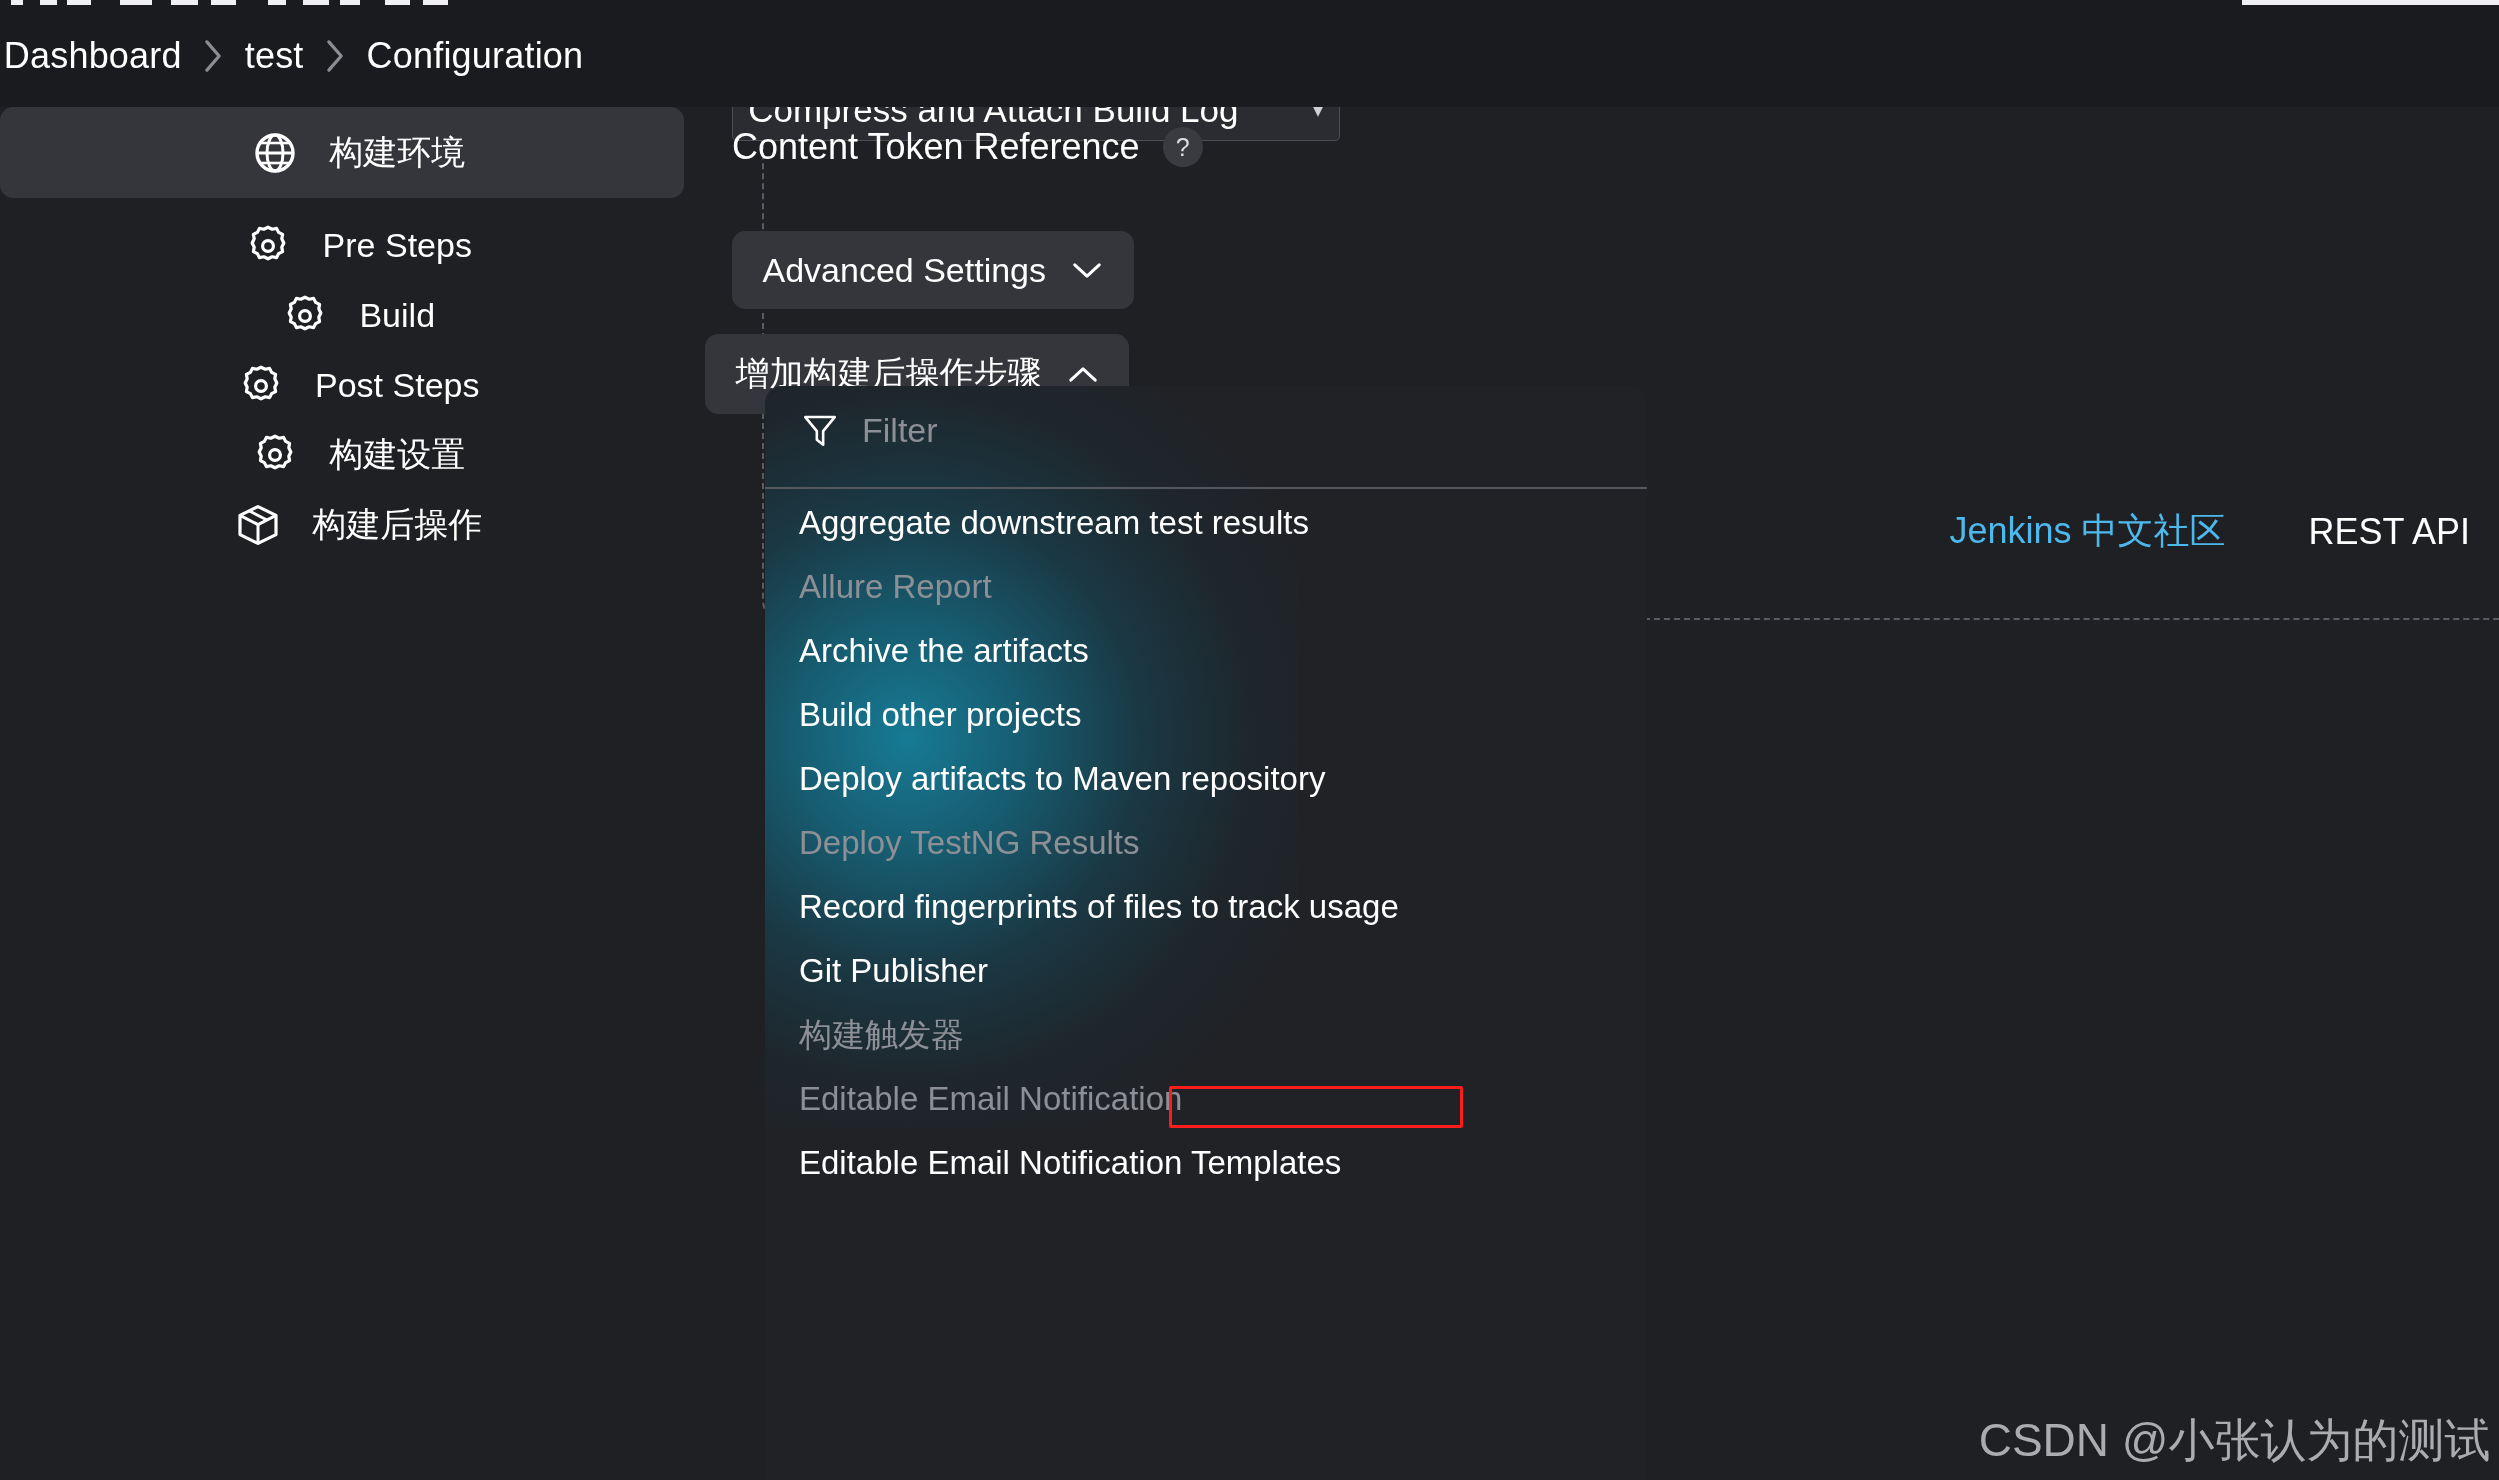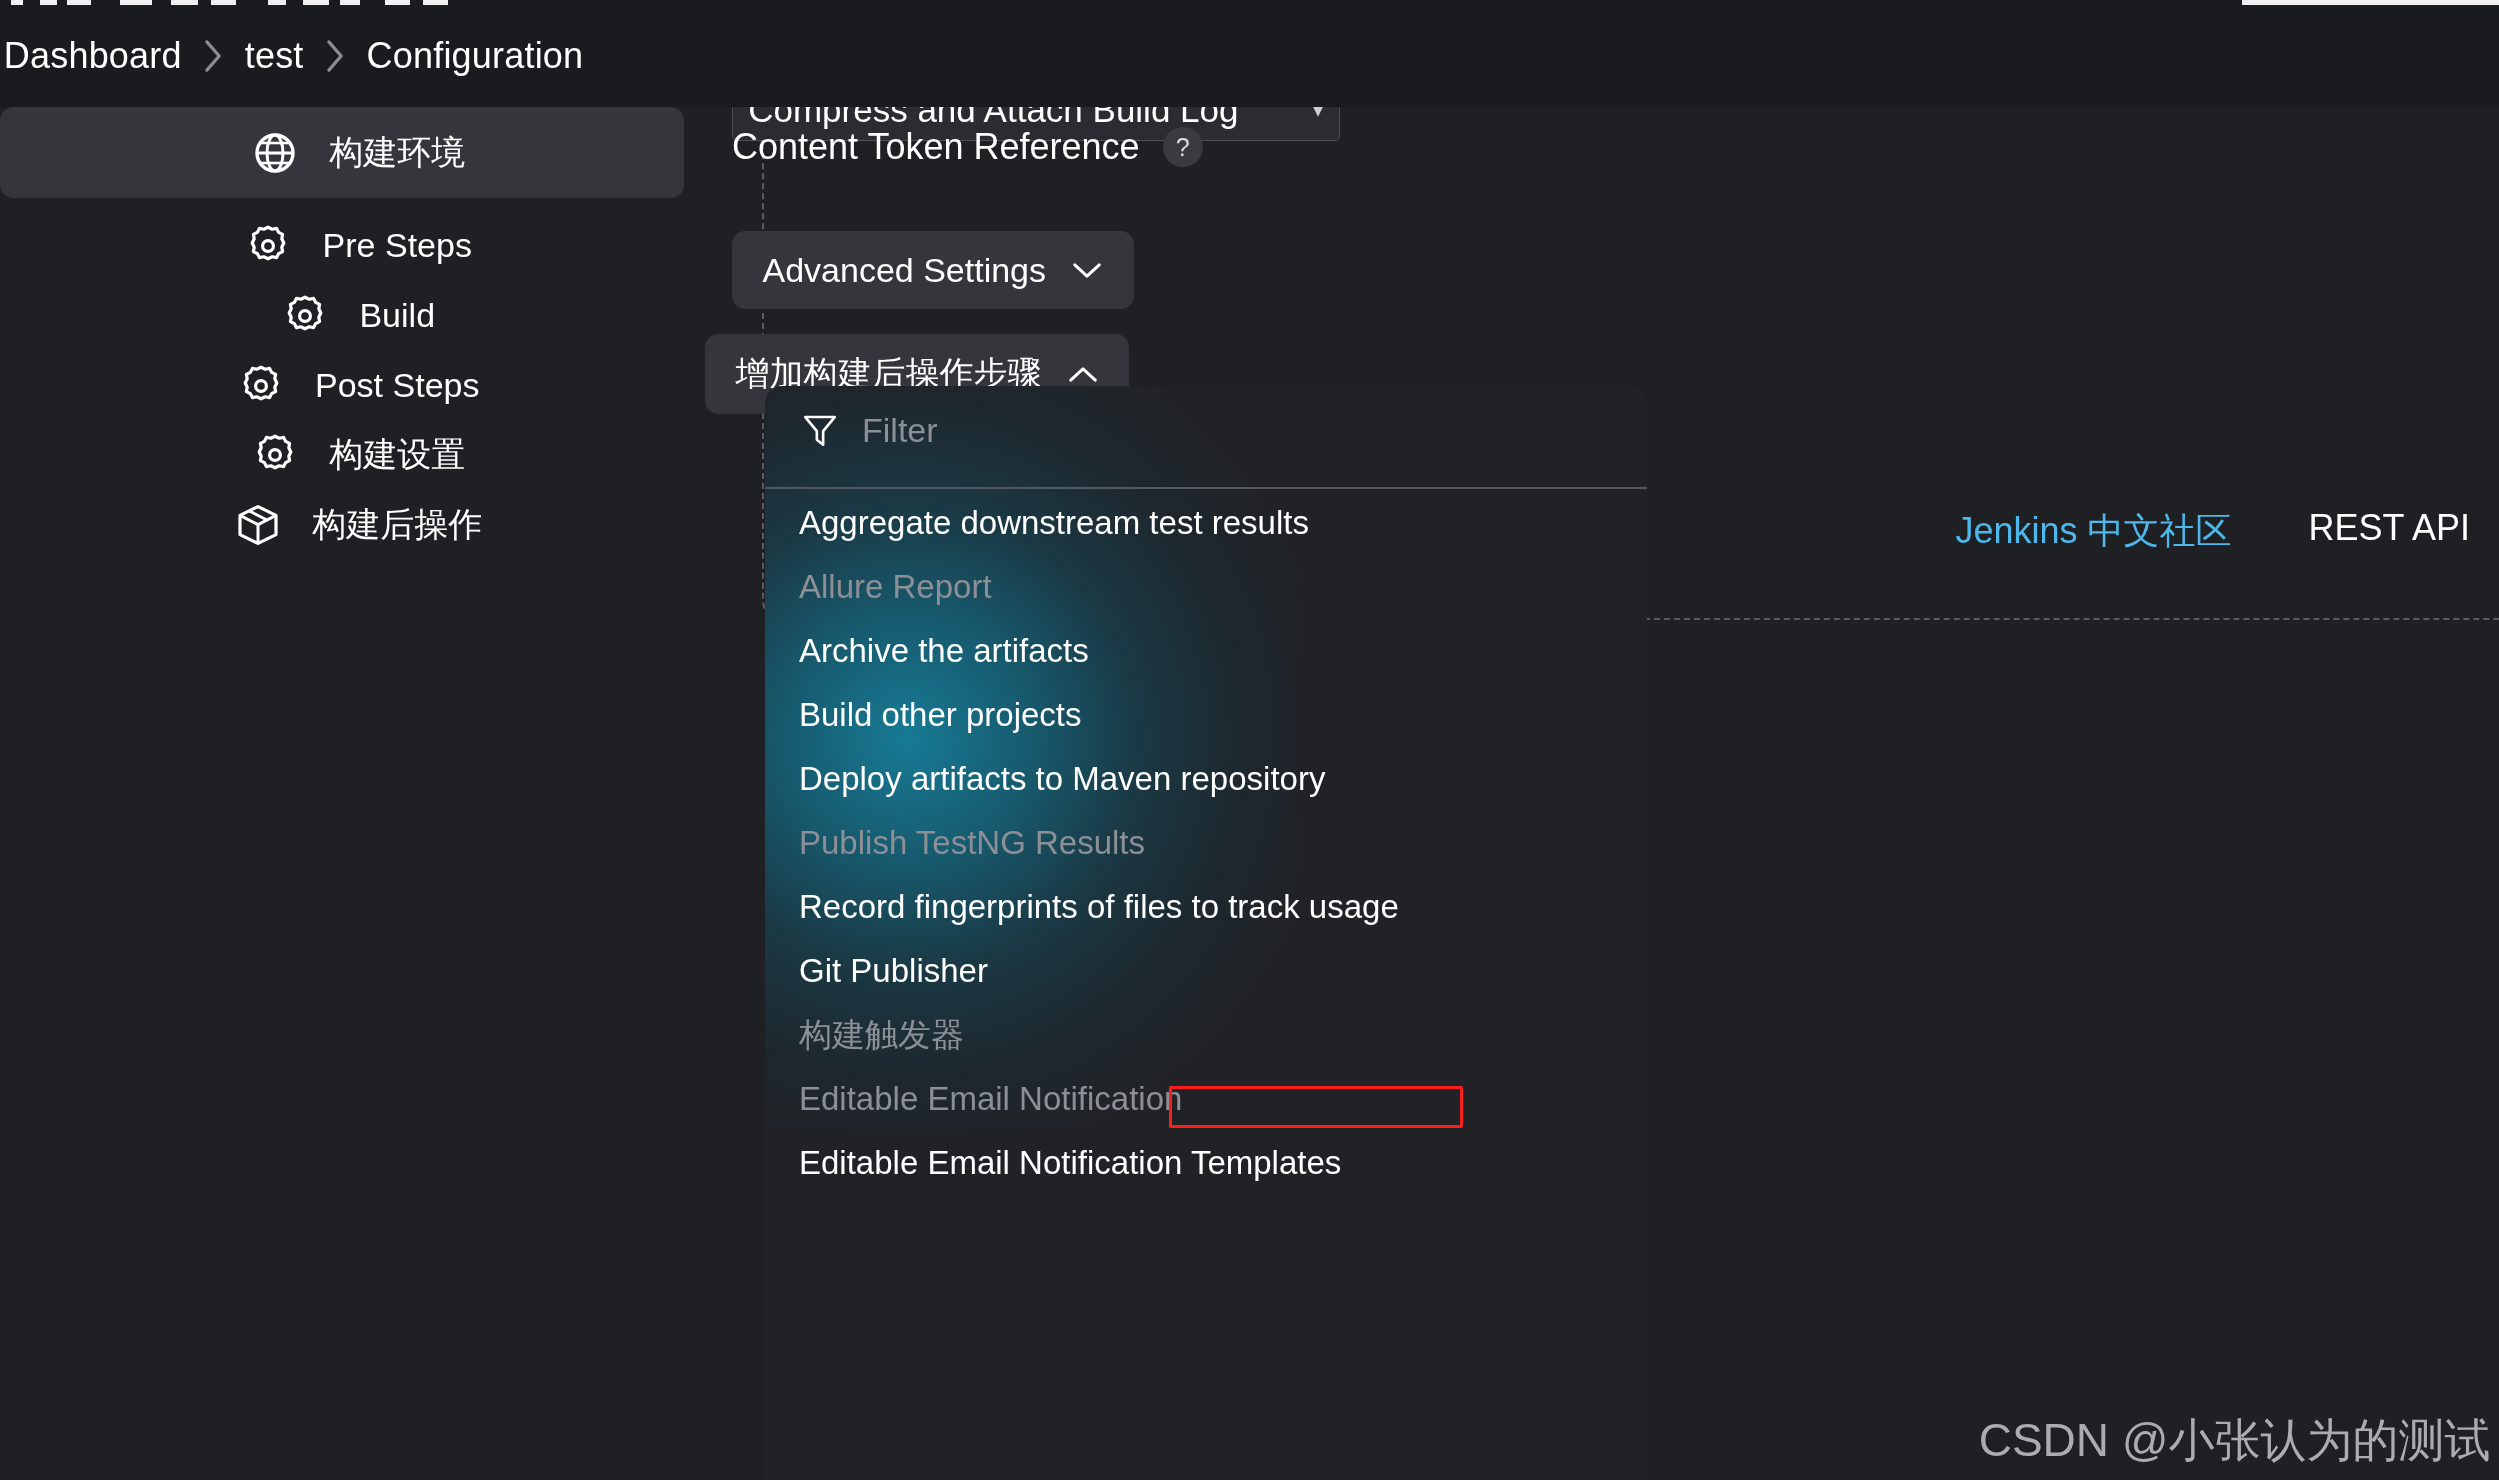--- a/index.html
+++ b/index.html
@@ -275,21 +275,22 @@
     cursor: pointer;
   }
   .dd-item.dim { color: #8d8f96; }
 
   
   .side-links {
     position: absolute;
     right: 0;
     top: 400px;
     display: flex;
-    gap: 8px;
+    align-items: center;
+    gap: 14px;
   }
   .link-community {
     font-size: 36px;
     color: #4db8ec;
     white-space: nowrap;
     margin-right: 69px;
     text-decoration: none;
   }
   .link-rest {
     font-size: 36px;
@@ -482,21 +483,21 @@
       </div>
 
       <div class="dd-sep"></div>
 
       <div class="dd-list">
         <div class="dd-item">Aggregate downstream test results</div>
         <div class="dd-item dim">Allure Report</div>
         <div class="dd-item">Archive the artifacts</div>
         <div class="dd-item">Build other projects</div>
         <div class="dd-item">Deploy artifacts to Maven repository</div>
-        <div class="dd-item dim">Publish TestNG Results</div>
+        <div class="dd-item dim">Deploy TestNG Results</div>
         <div class="dd-item">Record fingerprints of files to track usage</div>
         <div class="dd-item">Git Publisher</div>
         <div class="dd-item dim">构建触发器</div>
         <div class="dd-item dim">Editable Email Notification</div>
         <div class="dd-item">Editable Email Notification Templates</div>
       </div>
     </div>
 
     <div class="side-links">
       <a class="link-community" href="#">Jenkins 中文社区</a>

